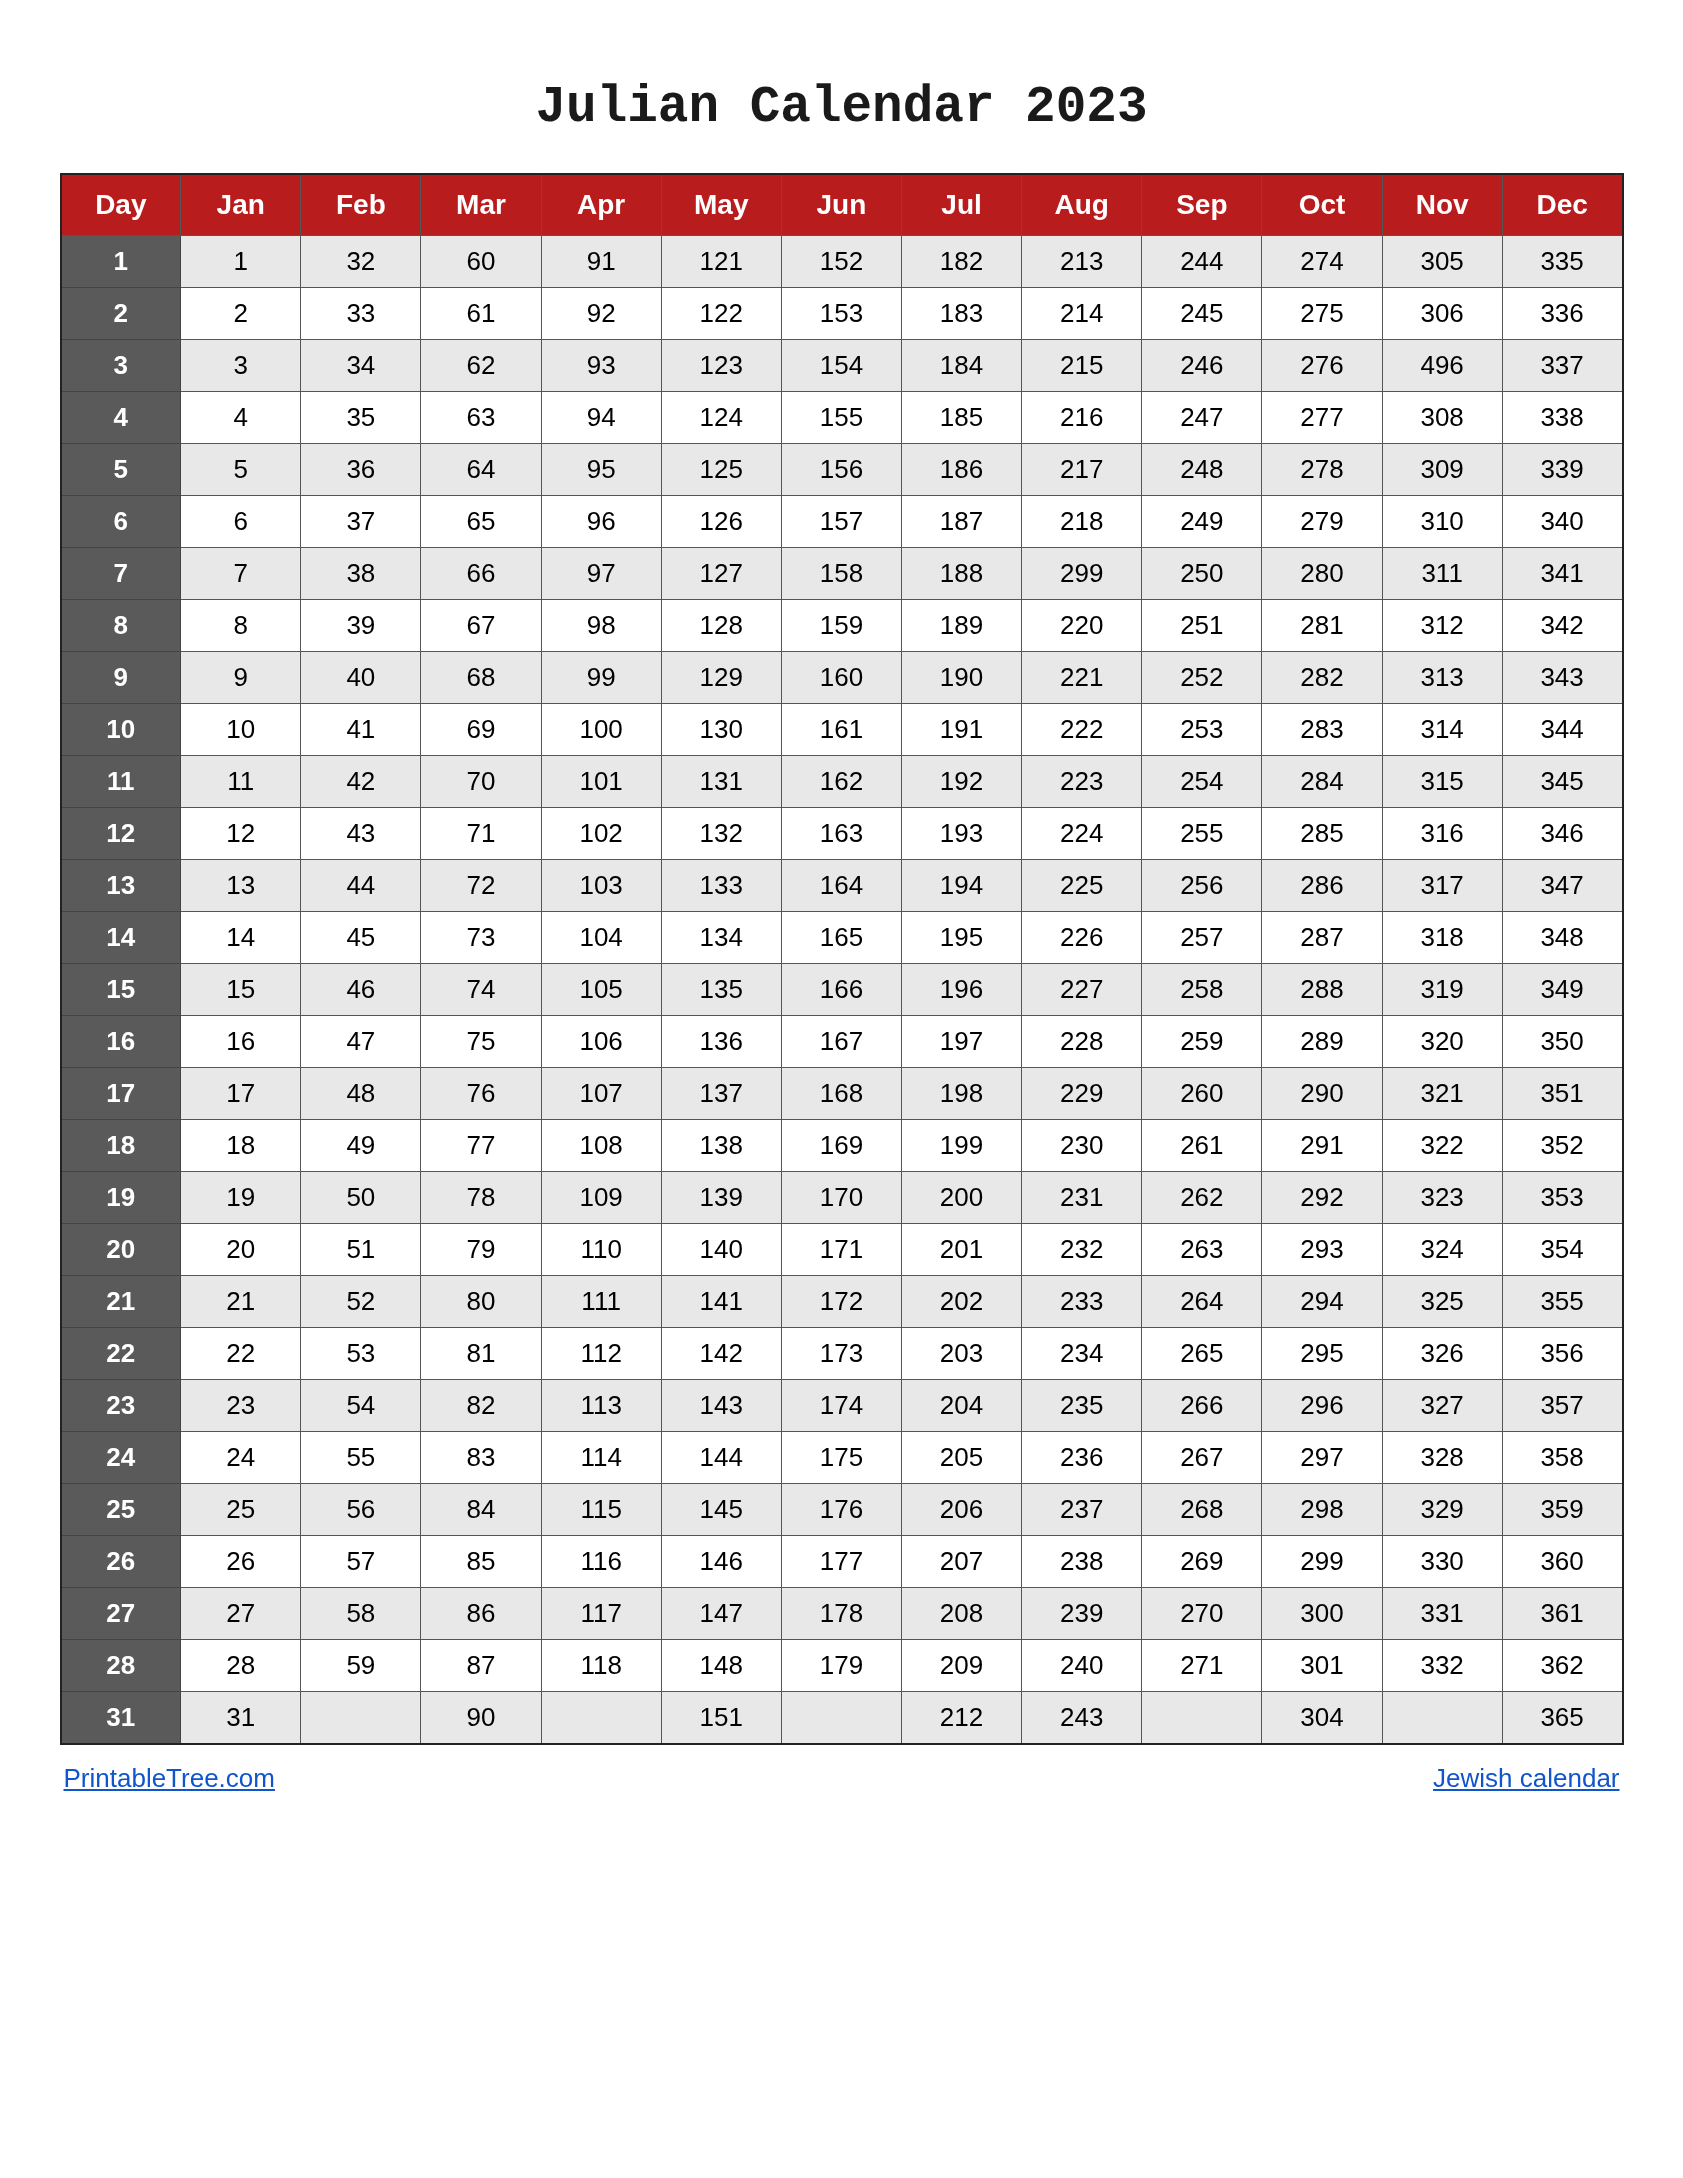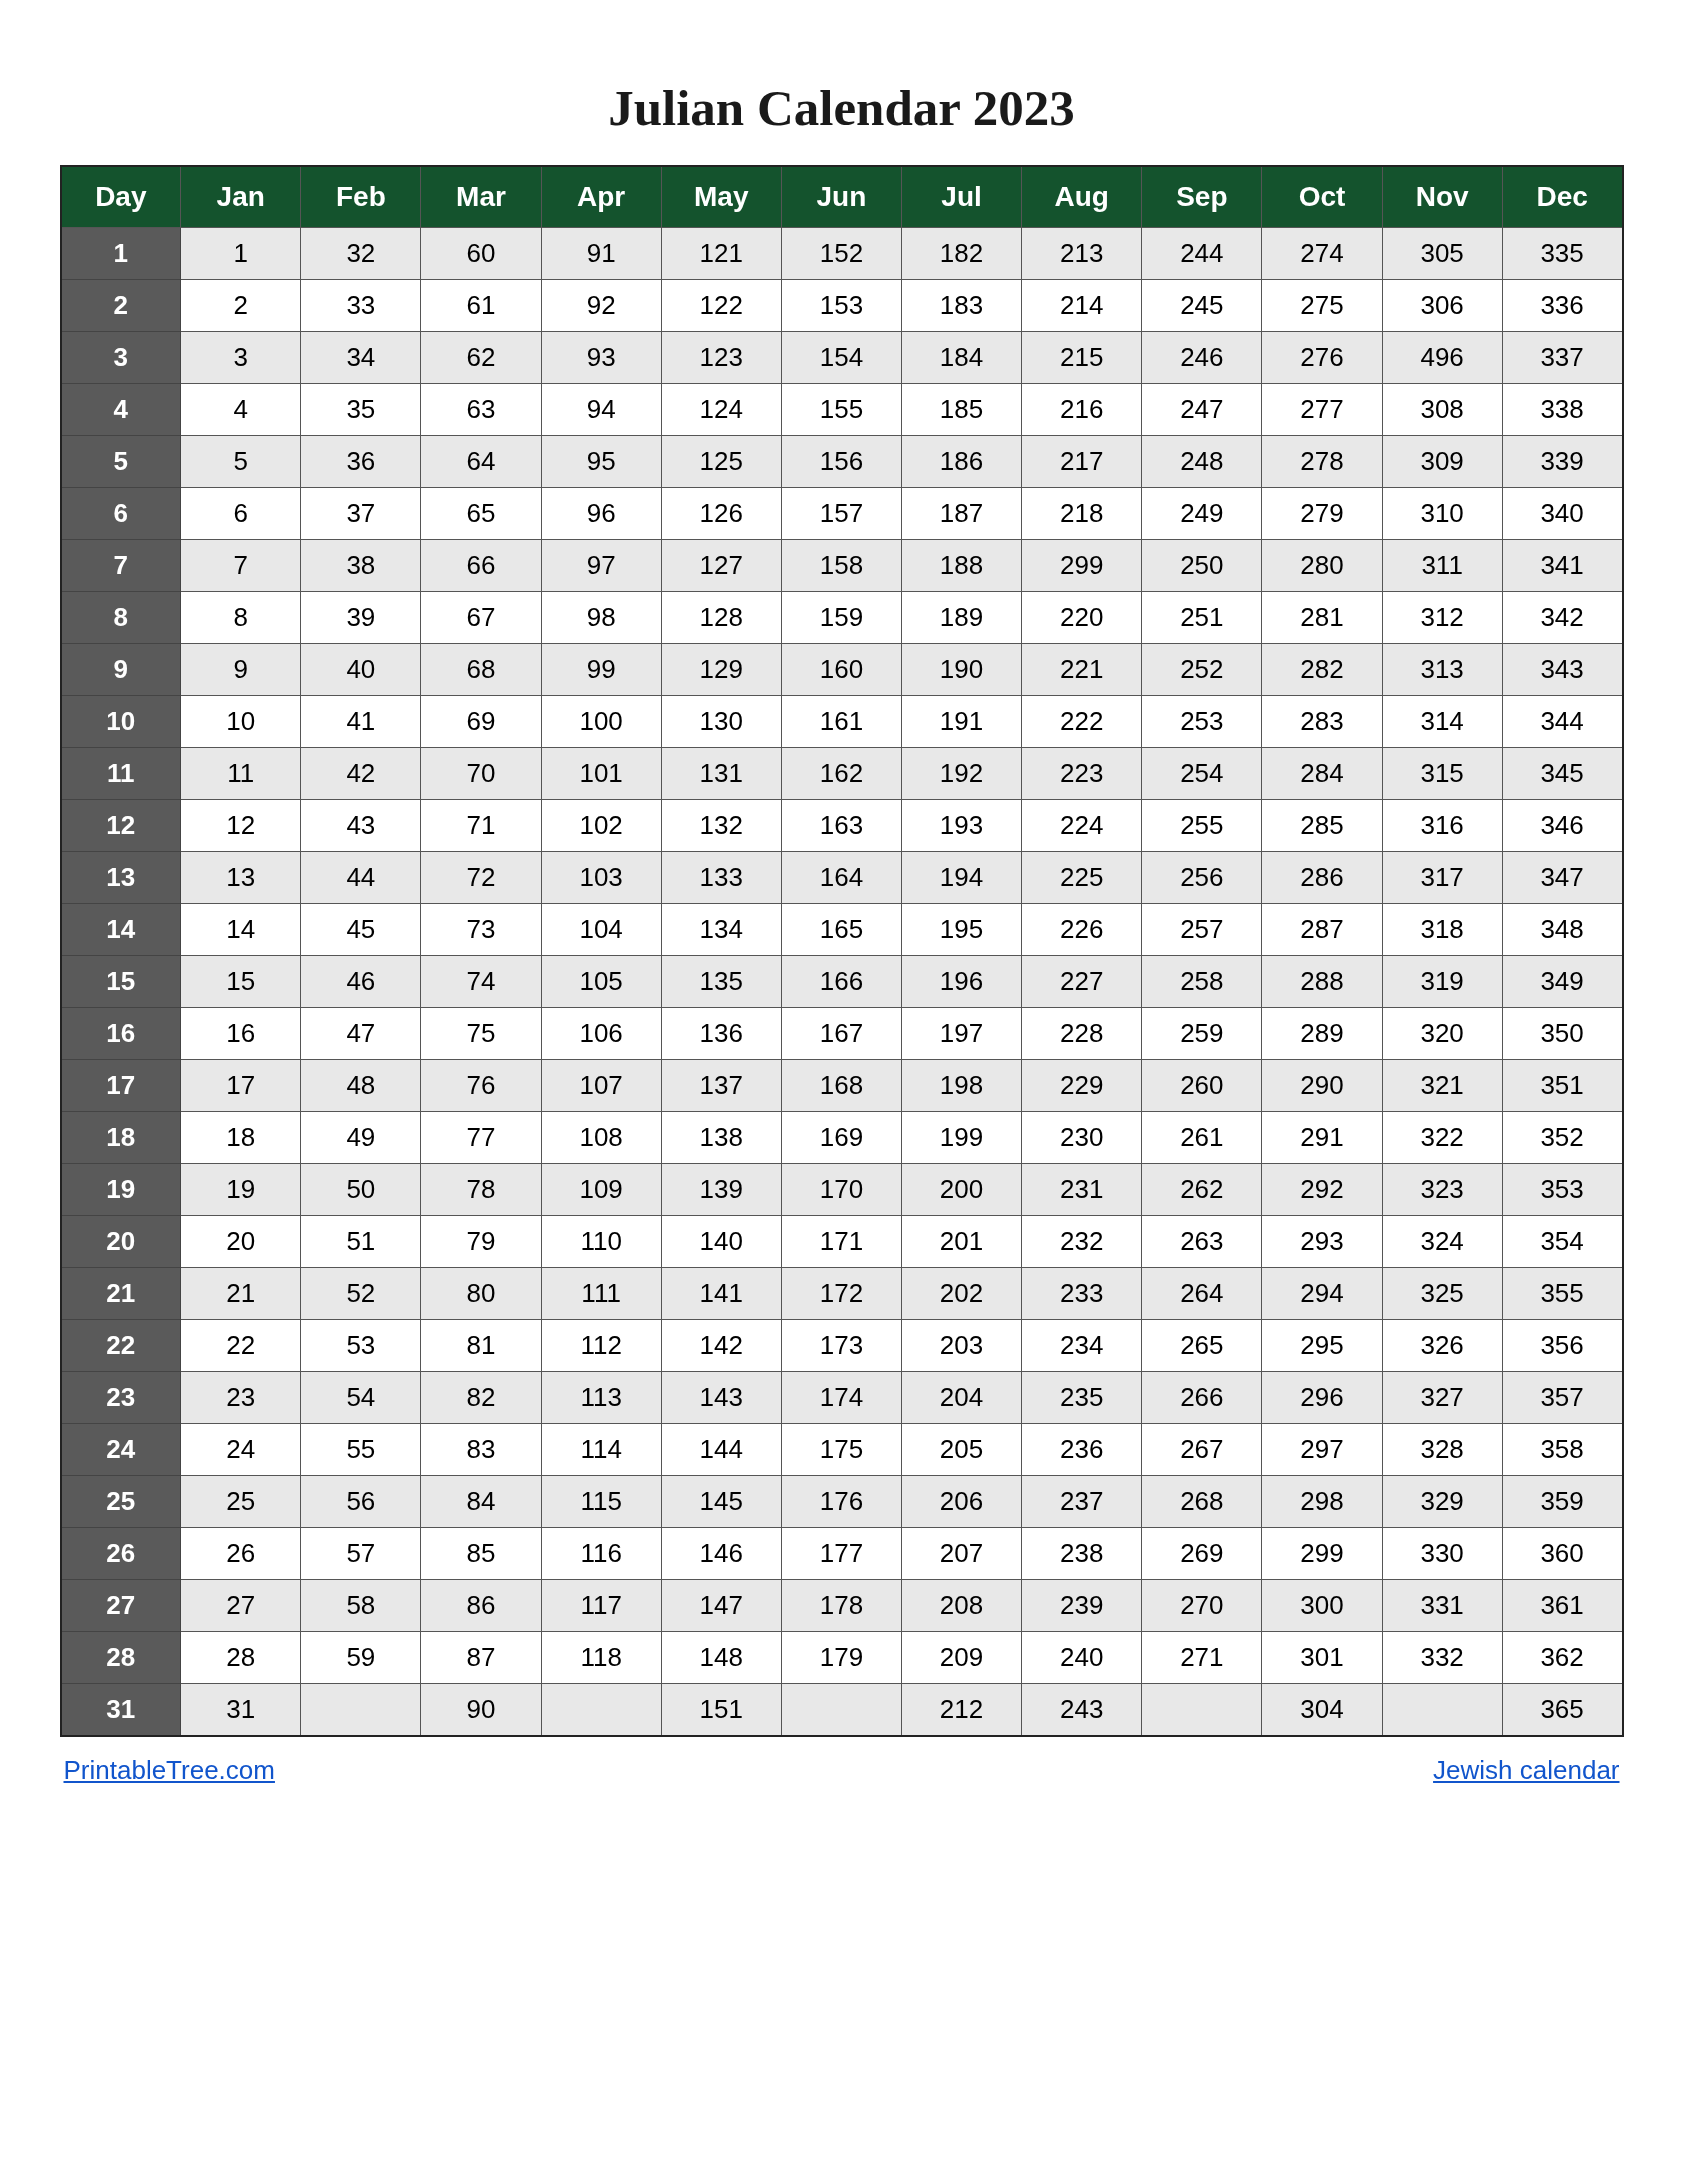--- a/index.html
+++ b/index.html
@@ -10,38 +10,38 @@
       min-height: 2178px;
       display: flex;
       flex-direction: column;
       align-items: center;
       padding: 79px 59px 59px 59px;
     }
     h1 {
       font-size: 51px;
       font-weight: bold;
       color: #1a1a1a;
-      margin-bottom: 28px;
-      font-family: Liberation Serif, serif;
+      margin-bottom: 37px;
+      font-family: Liberation Mono, monospace;
     }
     .calendar-table {
       border-collapse: collapse;
       width: 100%;
       max-width: 1564px;
       border: 2px solid #222;
     }
     .calendar-table th, .calendar-table td {
       border: 1px solid #555;
       text-align: center;
       padding: 10px 6px;
       font-size: 26px;
       min-width: 99px;
     }
     .calendar-table thead tr th {
-      background-color: #14532d;
+      background-color: #b91c1c;
       color: #ffffff;
       font-weight: bold;
       font-size: 28px;
       padding: 14px 6px;
       border: 1px solid #555;
     }
     .calendar-table tbody tr:nth-child(even) td {
       background-color: #ffffff;
     }
     .calendar-table tbody tr:nth-child(odd) td {

